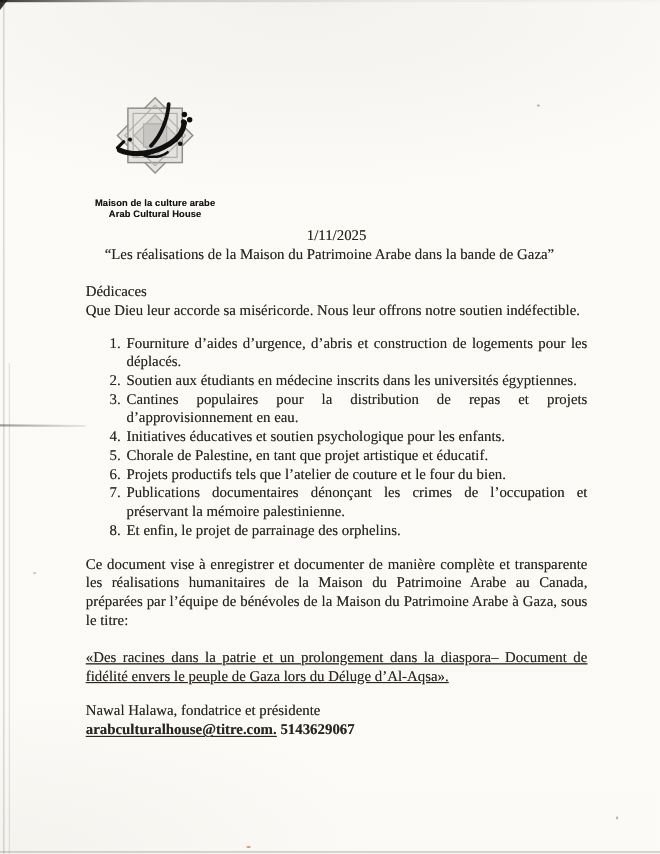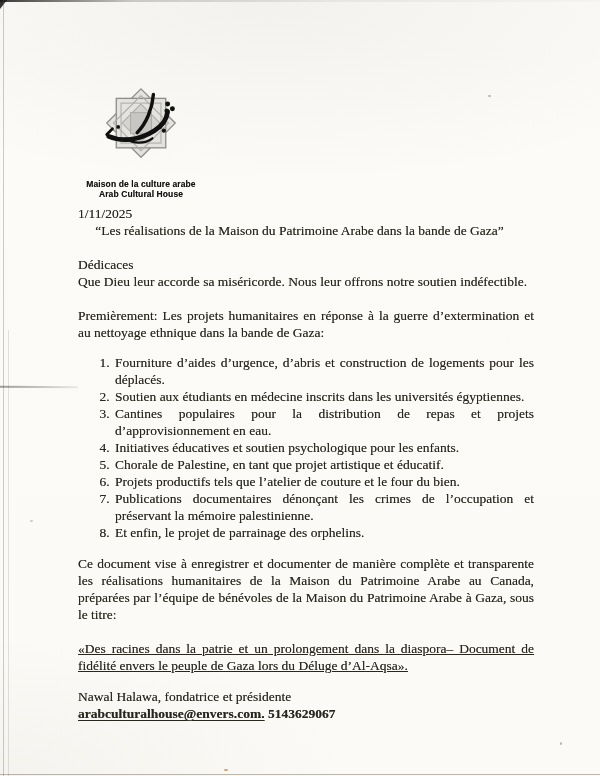--- a/index.html
+++ b/index.html
@@ -34,21 +34,21 @@
   .content {
     position:absolute; left:78px; top:86px; width:456px;
     font-size:13.5px; line-height:17px; color:#29261f;
     text-shadow:0 0 0.55px rgba(41,38,31,.55);
   }
   .logo { width:142px; margin-left:-8px; text-align:center; }
   .logo svg { display:block; margin:0 auto; }
   .logo-caption { font-family:"Liberation Sans", sans-serif; font-weight:bold;
     font-size:8.5px; line-height:9.5px; color:#141414; letter-spacing:.1px;margin-top:16px; }
 
-  .date   { text-align:left; margin-top:6px; }
+  .date   { text-align:center; margin-top:6px; }
   .title  { margin-left:-13px;text-align:center; }
   .dedication { margin-top:17px; }
   .just   { text-align:justify; }
   .intro  { margin-top:17px; text-align:justify; }
   ol.projects { margin:13px 0 0 0; padding-left:35px; }
   ol.projects li { text-align:justify; padding-left:2px; }
   .closing { margin-top:14px; text-align:justify; }
   .quote   { margin-top:17px; text-align:justify;text-decoration:underline; }
   .signature { margin-top:14px; }
   .contact { font-weight:bold; }
@@ -106,38 +106,37 @@
 
     <div class="date">1/11/2025</div>
 
     <div class="title">“Les réalisations de la Maison du Patrimoine Arabe dans la bande de Gaza”</div>
 
     <div class="dedication">
       <div>Dédicaces</div>
       <div class="just">Que Dieu leur accorde sa miséricorde. Nous leur offrons notre soutien indéfectible.</div>
     </div>
 
-    <div class="intro">Premièrement: Les projets humanitaires en réponse à la guerre d’extermination et au nettoyage ethnique dans la bande de Gaza:</div>
 
     <ol class="projects">
       <li>Fourniture d’aides d’urgence, d’abris et construction de logements pour les déplacés.</li>
       <li>Soutien aux étudiants en médecine inscrits dans les universités égyptiennes.</li>
       <li>Cantines populaires pour la distribution de repas et projets d’approvisionnement en eau.</li>
       <li>Initiatives éducatives et soutien psychologique pour les enfants.</li>
       <li>Chorale de Palestine, en tant que projet artistique et éducatif.</li>
       <li>Projets productifs tels que l’atelier de couture et le four du bien.</li>
       <li>Publications documentaires dénonçant les crimes de l’occupation et préservant la mémoire palestinienne.</li>
       <li>Et enfin, le projet de parrainage des orphelins.</li>
     </ol>
 
     <div class="closing">Ce document vise à enregistrer et documenter de manière complète et transparente les réalisations humanitaires de la Maison du Patrimoine Arabe au Canada, préparées par l’équipe de bénévoles de la Maison du Patrimoine Arabe à Gaza, sous le titre:</div>
 
     <div class="quote">«Des racines dans la patrie et un prolongement dans la diaspora– Document de fidélité envers le peuple de Gaza lors du Déluge d’Al-Aqsa».</div>
 
     <div class="signature">Nawal Halawa, fondatrice et présidente</div>
 
     <div class="contact">
-      <span class="email">arabculturalhouse@envers.com.</span>
+      <span class="email">arabculturalhouse@titre.com.</span>
       <span>5143629067</span>
     </div>
 
   </div>
 </div>
 
 </body></html>

